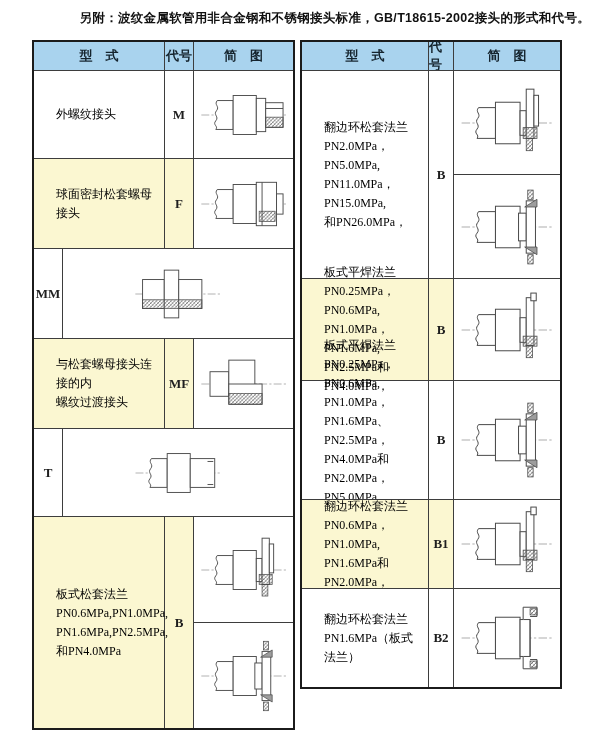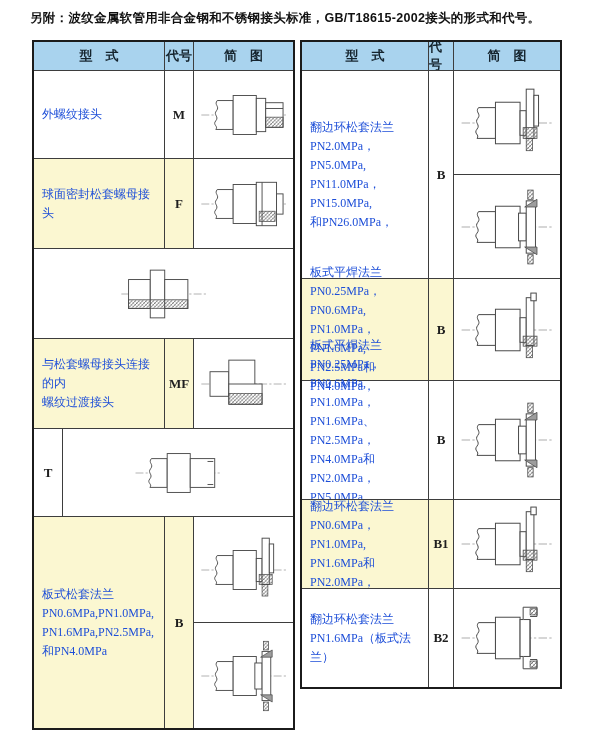--- a/index.html
+++ b/index.html
@@ -2,21 +2,21 @@
 <html><head>
 <meta charset="utf-8">
 <style>
   html,body{margin:0;padding:0;}
   body{
     width:600px;height:740px;position:relative;background:#ffffff;
     font-family:"Liberation Sans",sans-serif;color:#1a1a1a;
   }
   .title{
     position:absolute;left:30px;top:10px;width:560px;
-    font-size:12.5px;font-weight:bold;letter-spacing:.3px;color:#111;
+    font-size:12.5px;font-weight:bold;letter-spacing:.3px;color:#111;text-align:right;
   }
   .tbl{
     position:absolute;top:40px;border:2px solid #1b1b1b;background:#fff;
     display:flex;flex-direction:column;box-sizing:border-box;
   }
   .tbl-left{left:32px;width:263px;}
   .tbl-right{left:300px;width:262px;}
   .row{display:flex;box-sizing:border-box;}
   .row + .row{border-top:1px solid #3d3d3d;}
   .hdr{background:#a9d3ee;height:28px;}
@@ -26,22 +26,22 @@
   .c1{border-right:1px solid #3d3d3d;display:flex;align-items:center;}
   .tbl-left .c1{width:131px;}
   .tbl-right .c1{width:127px;}
   .c2{border-right:1px solid #3d3d3d;display:flex;align-items:center;justify-content:center;}
   .tbl-left .c2{width:29px;}
   .tbl-right .c2{width:25px;}
   .c3{flex:1;display:flex;align-items:center;justify-content:center;}
   .hl{background:#fbf7d1;}
   .hl .c3{background:#ffffff;}
   .typ{
-    padding:4px 4px 4px 8px;font-size:12px;line-height:19px;
-    white-space:pre-line;font-family:"Liberation Serif",serif;color:#1d4ed8;
+    padding:4px 4px 4px 22px;font-size:12px;line-height:19px;
+    white-space:pre-line;font-family:"Liberation Serif",serif;color:#000000;
   }
   .code{font-family:"Liberation Serif",serif;font-weight:bold;font-size:13px;color:#1e1e1e;}
   .dsplit{flex-direction:column;padding:0;align-items:stretch;}
   .dsplit > .dhalf{flex:1;display:flex;align-items:center;justify-content:center;}
   .dsplit > .dhalf + .dhalf{border-top:1px solid #3d3d3d;}
   svg.dg{display:block;}
   .ln{stroke:#4a4a4a;stroke-width:1.3;fill:none;}
   .lnf{stroke:#4a4a4a;stroke-width:1.3;fill:#ffffff;}
   .lnh{stroke:#4a4a4a;stroke-width:1;fill:url(#hx);}
   .lng{stroke:#4a4a4a;stroke-width:1;fill:#9d9d9d;}
@@ -164,20 +164,23 @@
         <span class="code">F</span>
       </div>
     <div class="cell c3">
       <svg class="dg" width="94" height="76" viewBox="0 0 130 100">
           <use href="#sym-f"></use>
         </svg>
     </div>
   </div>
 
   <div class="row" style="height:90px">
+    <div class="cell c2">
+        <span class="code">MM</span>
+      </div>
     <div class="cell c3">
       <svg class="dg" width="94" height="78" viewBox="0 0 130 100">
           <use href="#sym-mm"></use>
         </svg>
     </div>
   </div>
 
   <div class="row hl" style="height:90px">
     <div class="cell c1">
         <div class="typ">与松套螺母接头连接的内

